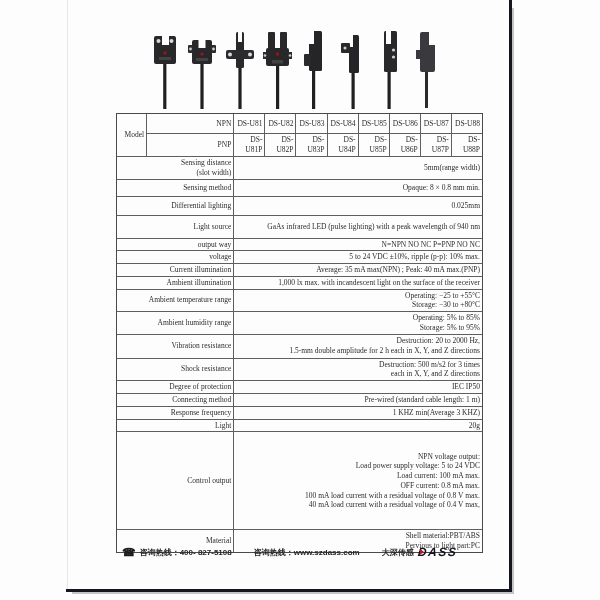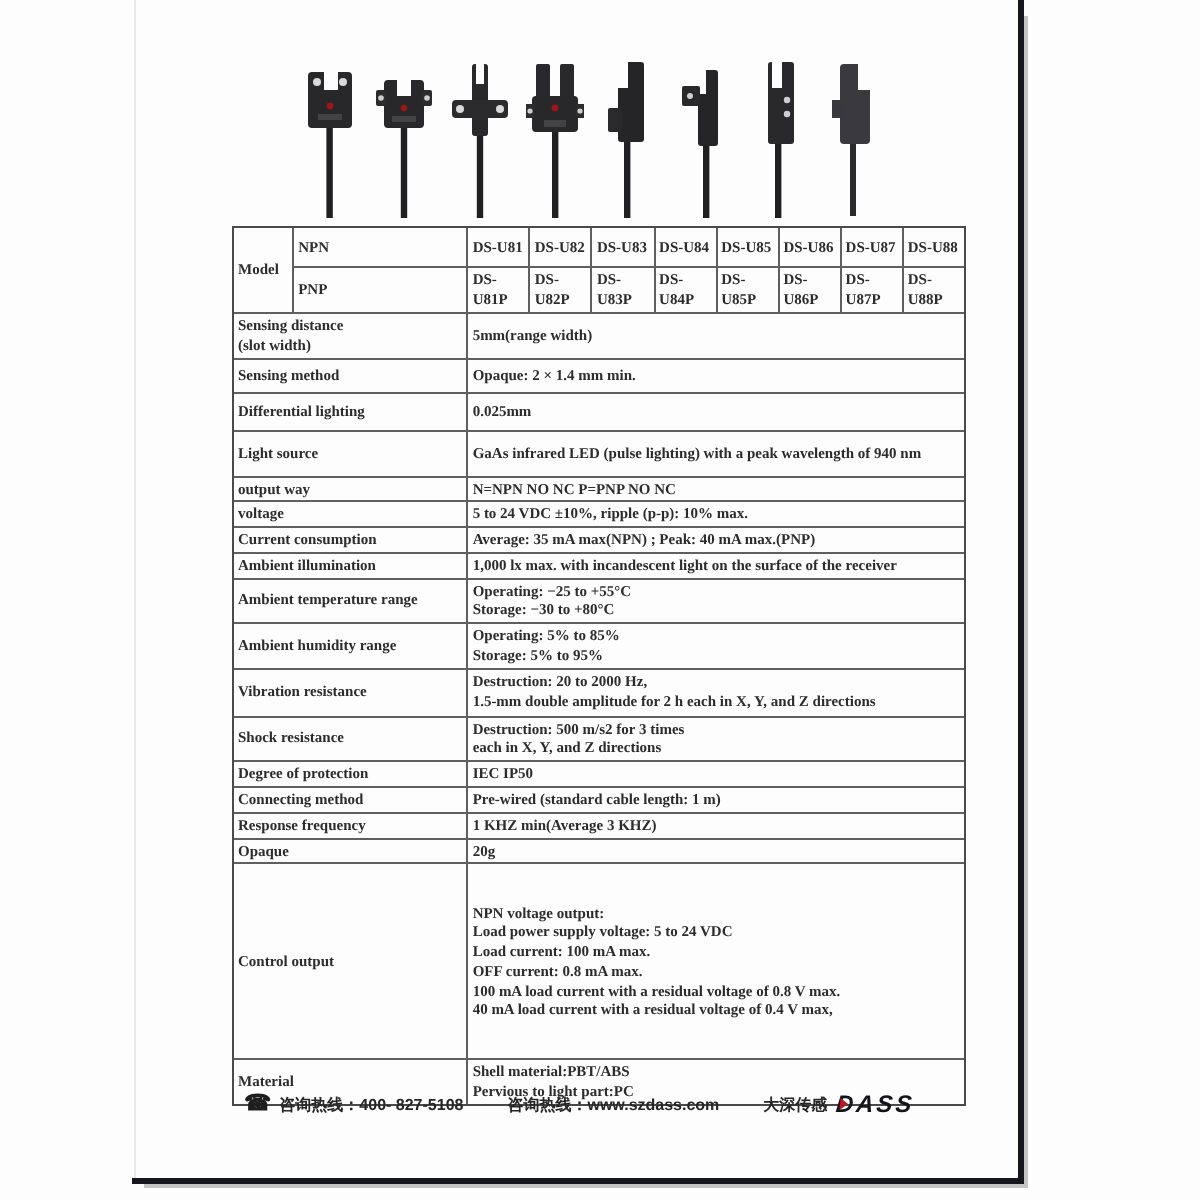--- a/index.html
+++ b/index.html
@@ -20,22 +20,22 @@
     display:flex;justify-content:space-between;align-items:flex-start;}
   .photos svg{display:block;}
 
   
   table.spec{
     position:absolute;left:116px;top:113px;width:367px;
     border-collapse:collapse;table-layout:fixed;
     font-size:7.5px;line-height:1.3;color:#2c2c2c;
   }
   table.spec td{
-    border:1px solid #5f5f5f;text-align:left;vertical-align:middle;
-    padding:1px 2px;overflow:hidden;white-space:pre-line;font-weight:bold;
+    border:1px solid #5f5f5f;text-align:right;vertical-align:middle;
+    padding:1px 2px;overflow:hidden;white-space:pre-line;
   }
   table.spec{outline:1px solid #4a4a4a;outline-offset:-1px;}
   td.left{text-align:left;padding-left:4px;}
   td.vtop{vertical-align:top;padding-top:2px;}
 
   
   .footer{
     position:absolute;left:68px;top:544px;width:443px;height:16px;
     display:flex;justify-content:center;align-items:center;gap:22px;
     font-family:"Liberation Sans",sans-serif;font-size:8px;font-weight:bold;color:#262626;
@@ -163,40 +163,40 @@
       <td>DS-U87P</td>
       <td>DS-U88P</td>
     </tr>
     <tr style="height:23px">
       <td colspan="2">Sensing distance
 (slot width)</td>
       <td colspan="8">5mm(range width)</td>
     </tr>
     <tr style="height:17px">
       <td colspan="2">Sensing method</td>
-      <td colspan="8">Opaque: 2 × 1.4 mm min.</td>
+      <td colspan="8">Opaque: 8 × 0.8 mm min.</td>
     </tr>
     <tr style="height:19px">
       <td colspan="2">Differential lighting</td>
       <td colspan="8">0.025mm</td>
     </tr>
     <tr style="height:23px">
       <td colspan="2">Light source</td>
       <td colspan="8" class="left">GaAs infrared LED (pulse lighting) with a peak wavelength of 940 nm</td>
     </tr>
     <tr style="height:12px">
       <td colspan="2">output way</td>
       <td colspan="8">N=NPN NO NC P=PNP NO NC</td>
     </tr>
     <tr style="height:12px">
       <td colspan="2">voltage</td>
       <td colspan="8">5 to 24 VDC ±10%, ripple (p-p): 10% max.</td>
     </tr>
     <tr style="height:12px">
-      <td colspan="2">Current consumption</td>
+      <td colspan="2">Current illumination</td>
       <td colspan="8" class="left">Average: 35 mA max(NPN) ; Peak: 40 mA max.(PNP)</td>
     </tr>
     <tr style="height:12px">
       <td colspan="2">Ambient illumination</td>
       <td colspan="8" class="left">1,000 lx max. with incandescent light on the surface of the receiver</td>
     </tr>
     <tr style="height:17px">
       <td colspan="2">Ambient temperature range</td>
       <td colspan="8">Operating: −25 to +55°C
 Storage: −30 to +80°C</td>
@@ -222,21 +222,21 @@
     </tr>
     <tr style="height:12px">
       <td colspan="2">Connecting method</td>
       <td colspan="8">Pre-wired (standard cable length: 1 m)</td>
     </tr>
     <tr style="height:12px">
       <td colspan="2">Response frequency</td>
       <td colspan="8">1 KHZ min(Average 3 KHZ)</td>
     </tr>
     <tr style="height:12px">
-      <td colspan="2">Opaque</td>
+      <td colspan="2">Light</td>
       <td colspan="8">20g</td>
     </tr>
     <tr style="height:98px">
       <td colspan="2">Control output</td>
       <td colspan="8" class="left vtop">NPN voltage output:
 Load power supply voltage: 5 to 24 VDC
 Load current: 100 mA max.
 OFF current: 0.8 mA max.
 100 mA load current with a residual voltage of 0.8 V max.
 40 mA load current with a residual voltage of 0.4 V max,</td>

